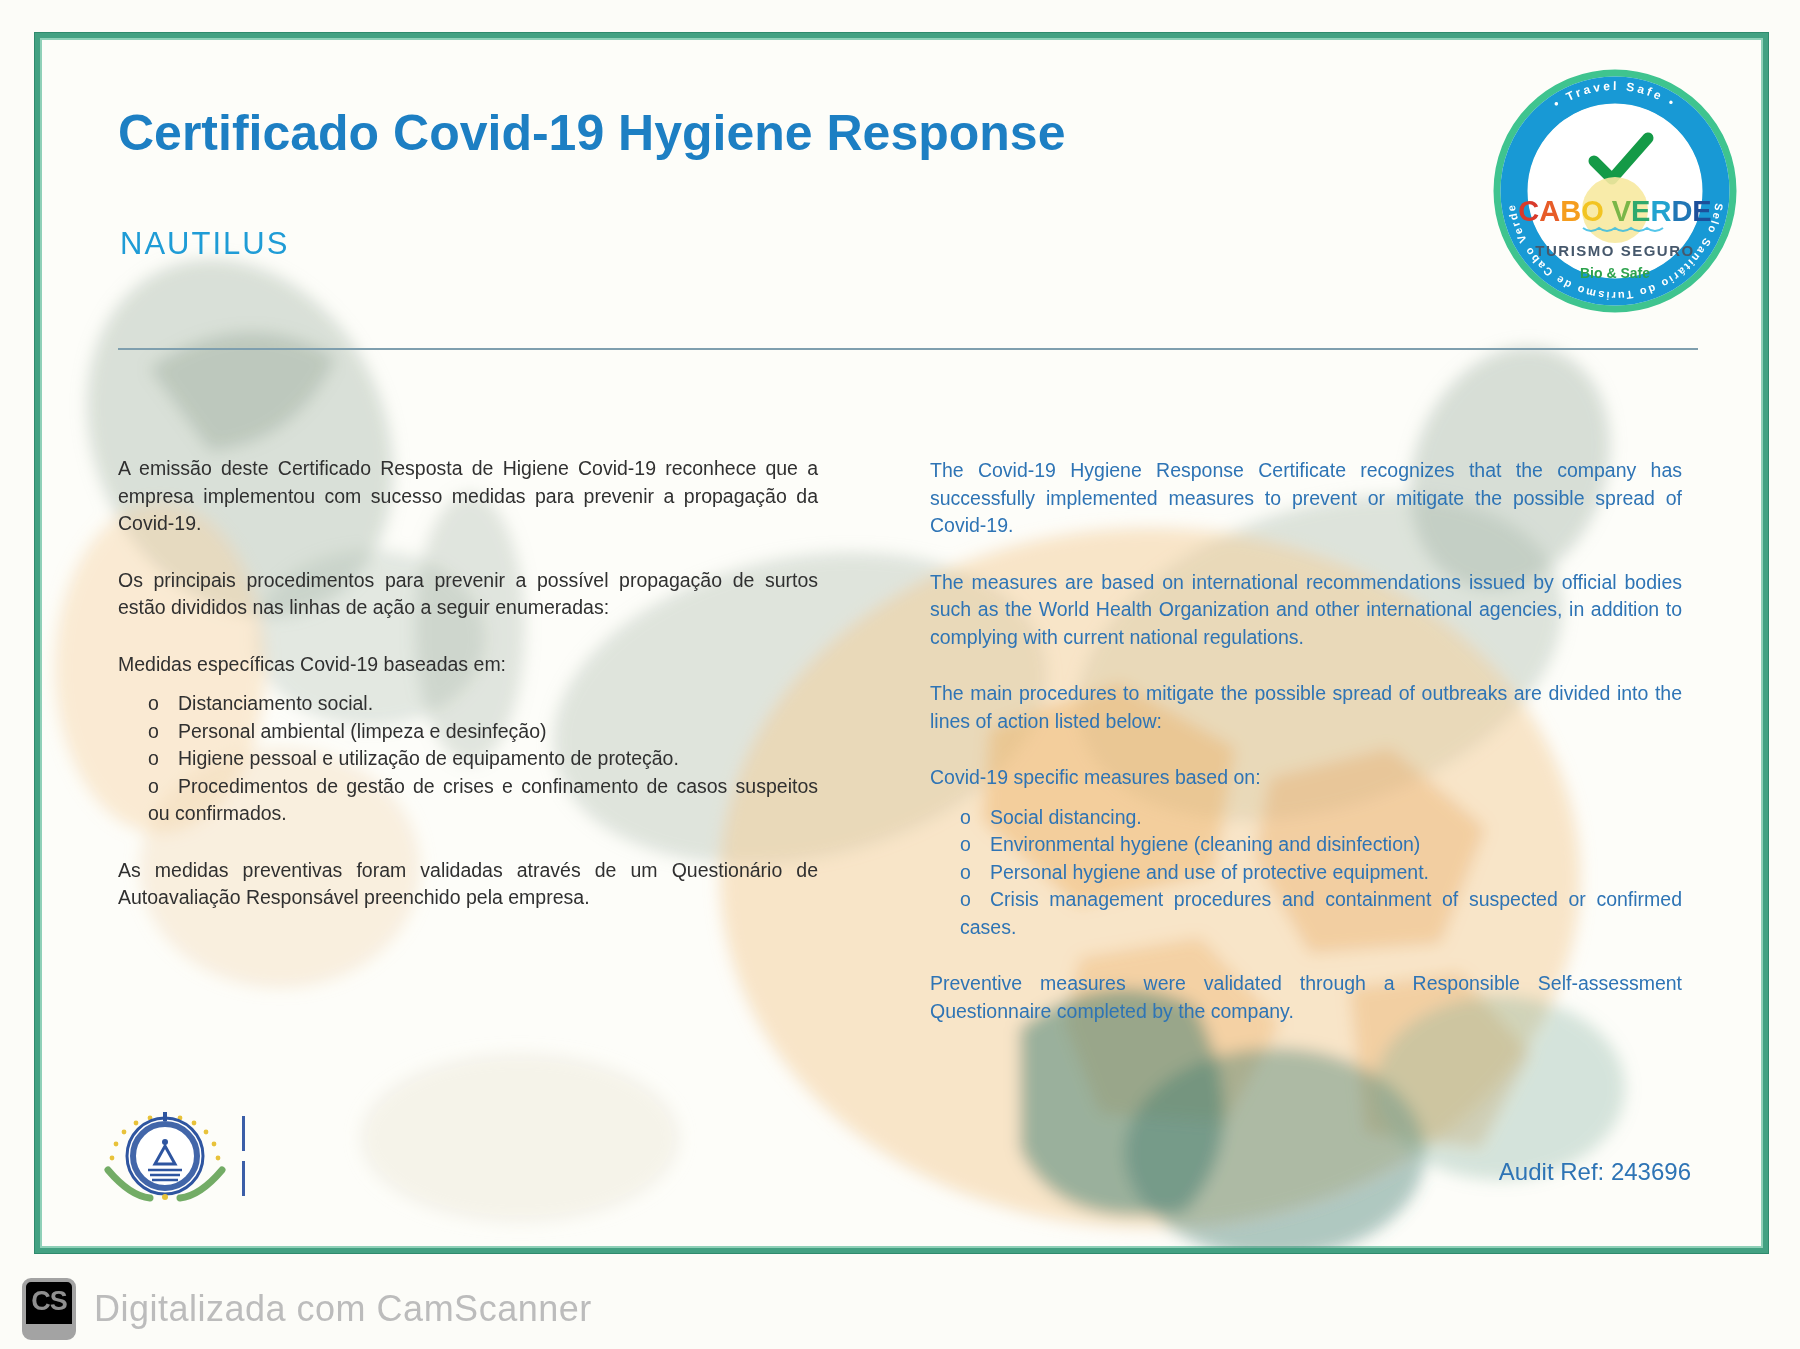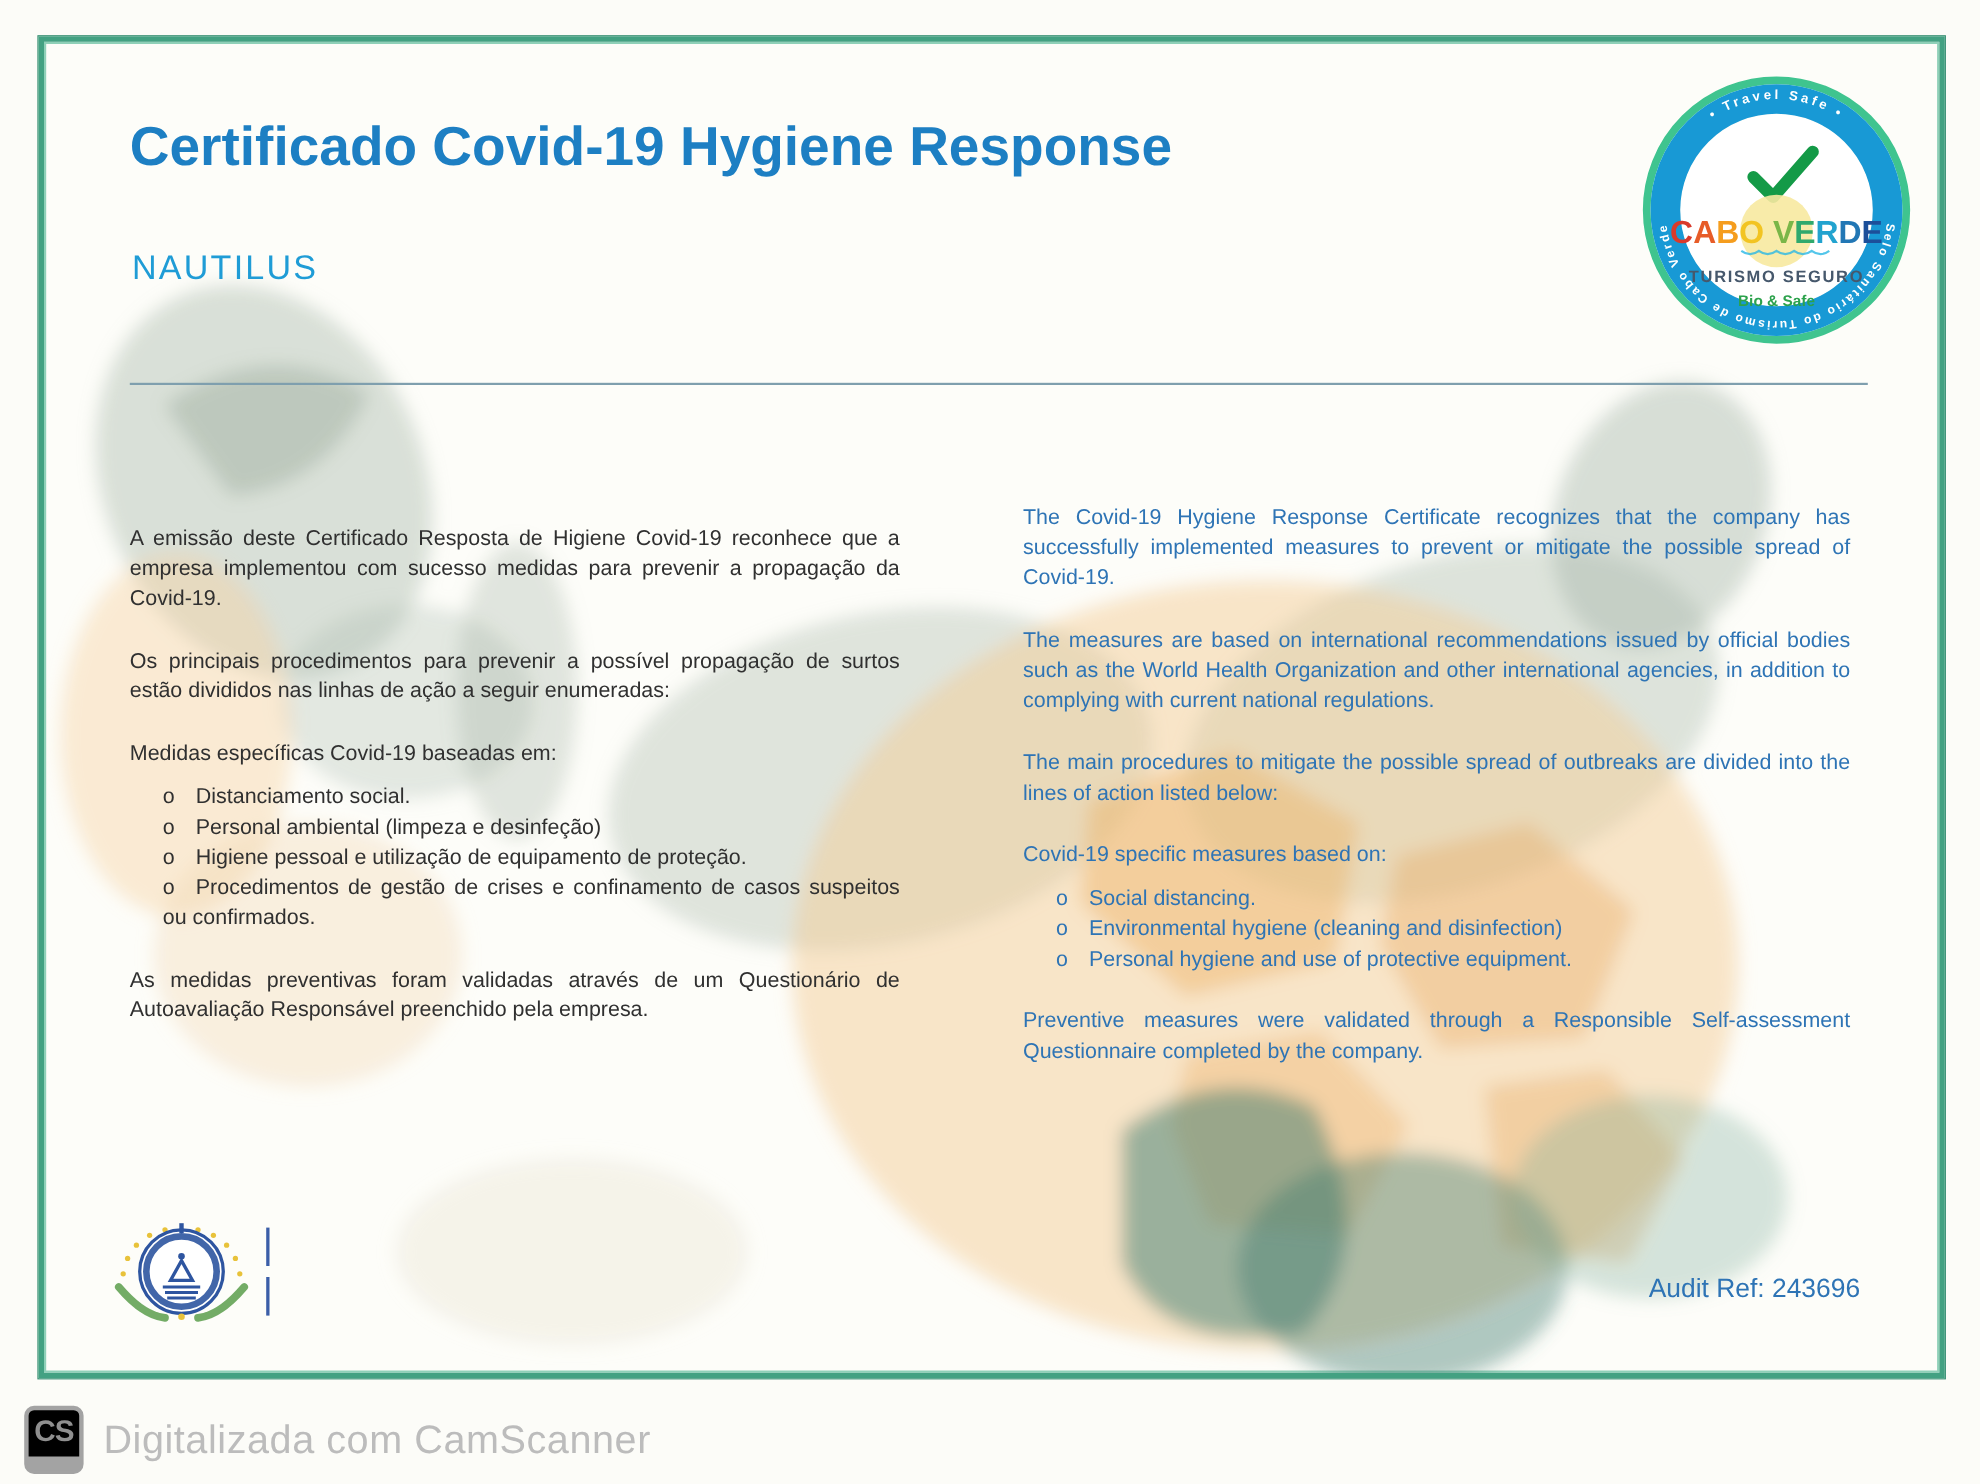--- a/index.html
+++ b/index.html
@@ -29,21 +29,21 @@
     font-size:31px;font-weight:400;color:#1f9cd6;letter-spacing:2px;
   }
   .divider{
     position:absolute;left:78px;top:310px;width:1580px;height:2px;
     background:#7f9fae;
   }
   
   .badge{position:absolute;left:1448px;top:26px;width:254px;height:254px;}
   
   .col{position:absolute;font-size:19.5px;line-height:27.5px;text-align:justify;}
-  .col-pt{left:78px;top:438px;width:700px;color:#303030;}
+  .col-pt{left:78px;top:417px;width:700px;color:#303030;}
   .col-en{left:890px;top:419px;width:752px;color:#2e74b5;}
   .col p{margin:0 0 29px 0;}
   .col p.heading{margin:0 0 12px 0;}
   ul.measures{list-style:none;margin:0 0 29px 0;padding:0;}
   ul.measures li{padding-left:30px;text-align:justify;}
   ul.measures .marker{display:inline-block;width:16px;margin-right:14px;}
   
   .ministry{position:absolute;left:50px;top:1058px;height:120px;display:flex;align-items:center;}
   .emblem{width:150px;height:120px;}
   .min-sep{
@@ -152,20 +152,21 @@
 
       <div class="col col-en">
         <p>The Covid-19 Hygiene Response Certificate recognizes that the company has successfully implemented measures to prevent or mitigate the possible spread of Covid-19.</p>
         <p>The measures are based on international recommendations issued by official bodies such as the World Health Organization and other international agencies, in addition to complying with current national regulations.</p>
         <p>The main procedures to mitigate the possible spread of outbreaks are divided into the lines of action listed below:</p>
         <p class="heading">Covid-19 specific measures based on:</p>
         <ul class="measures">
           <li><span class="marker">o</span><span>Social distancing.</span></li>
           <li><span class="marker">o</span><span>Environmental hygiene (cleaning and disinfection)</span></li>
           <li><span class="marker">o</span><span>Personal hygiene and use of protective equipment.</span></li>
+          <li><span class="marker">o</span><span>Crisis management procedures and containment of suspected or confirmed cases.</span></li>
         </ul>
         <p>Preventive measures were validated through a Responsible Self-assessment Questionnaire completed by the company.</p>
       </div>
 
       <div class="ministry">
         <svg class="emblem" viewBox="0 0 150 120">
 
           <g fill="#e8c23a">
             <circle cx="22" cy="62" r="2.4"></circle>
               <circle cx="26" cy="48" r="2.4"></circle>

